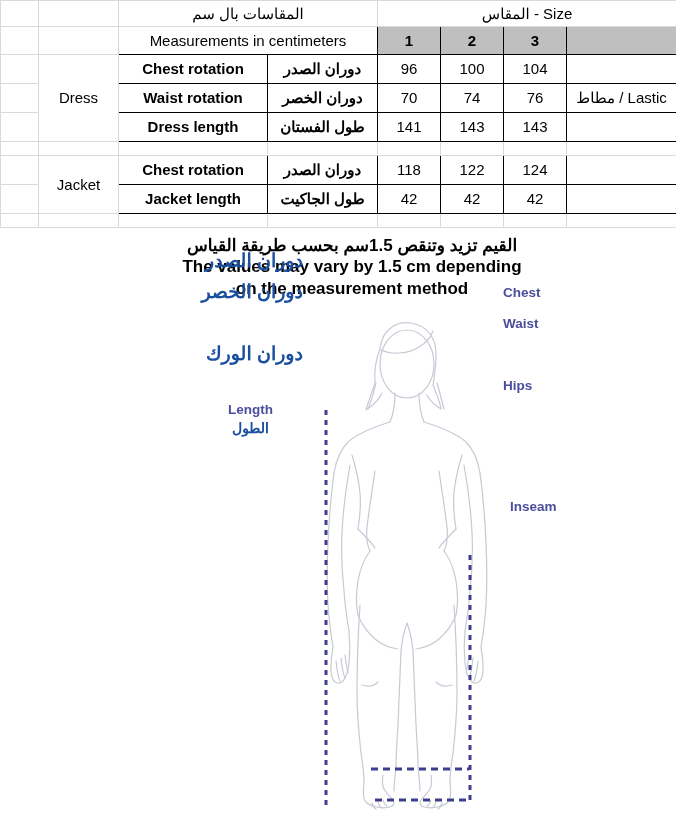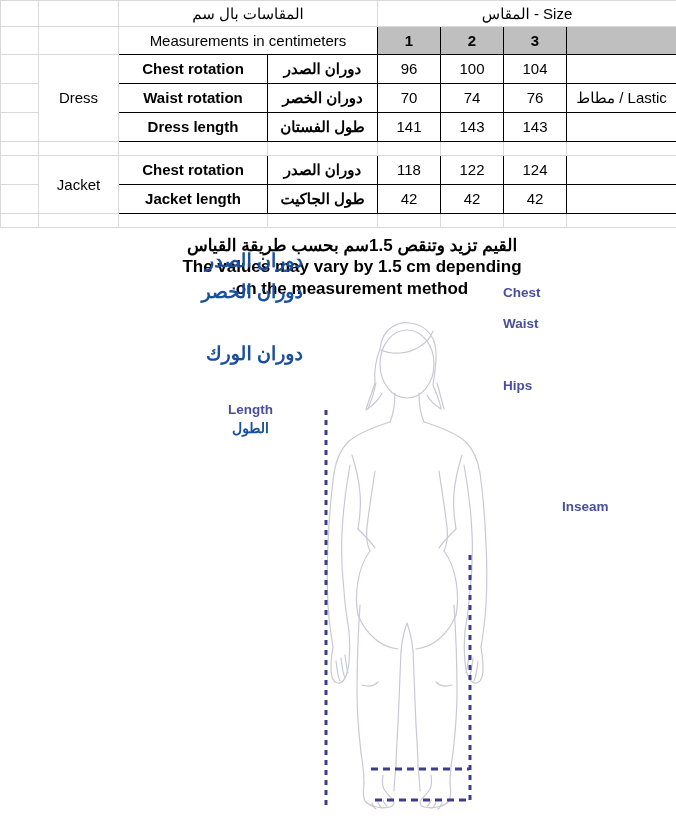--- a/index.html
+++ b/index.html
@@ -350,14 +350,14 @@
   <div class="dlabel ar-lbl" style="left:118px; top:-56px; width:185px;">دوران الصدر</div>
   <div class="dlabel ar-lbl" style="left:118px; top:-25px; width:185px;">دوران الخصر</div>
   <div class="dlabel ar-lbl" style="left:118px; top:37px; width:185px;">دوران الورك</div>
 
   <div class="dlabel en-lbl-c" style="left:198px; top:97px; width:105px;">Length</div>
   <div class="dlabel ar-lbl-c" style="left:198px; top:115px; width:105px;">الطول</div>
 
   <div class="dlabel en-lbl" style="left:503px; top:-49px;">Chest</div>
   <div class="dlabel en-lbl" style="left:503px; top:-18px;">Waist</div>
   <div class="dlabel en-lbl" style="left:503px; top:44px;">Hips</div>
-  <div class="dlabel en-lbl" style="left:527px; top:165px;padding-left:35px;">Inseam</div>
+  <div class="dlabel en-lbl" style="left:475px; top:165px;padding-left:35px;">Inseam</div>
 </div>
 
 </body></html>

